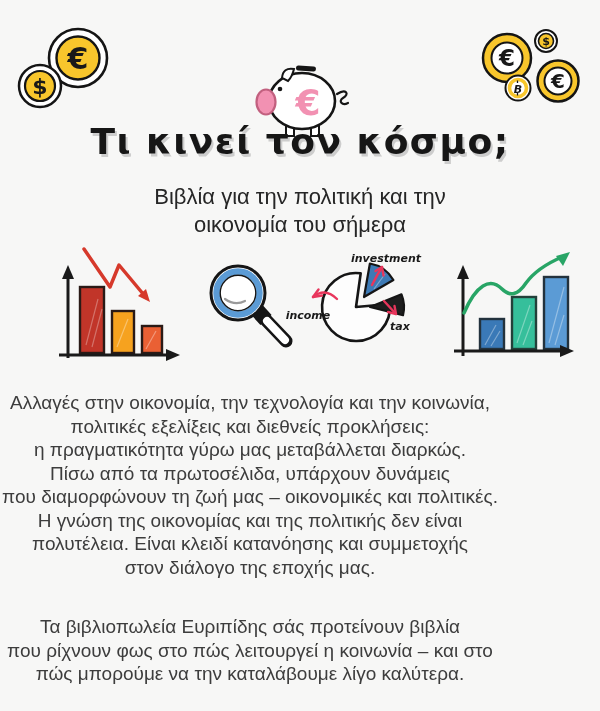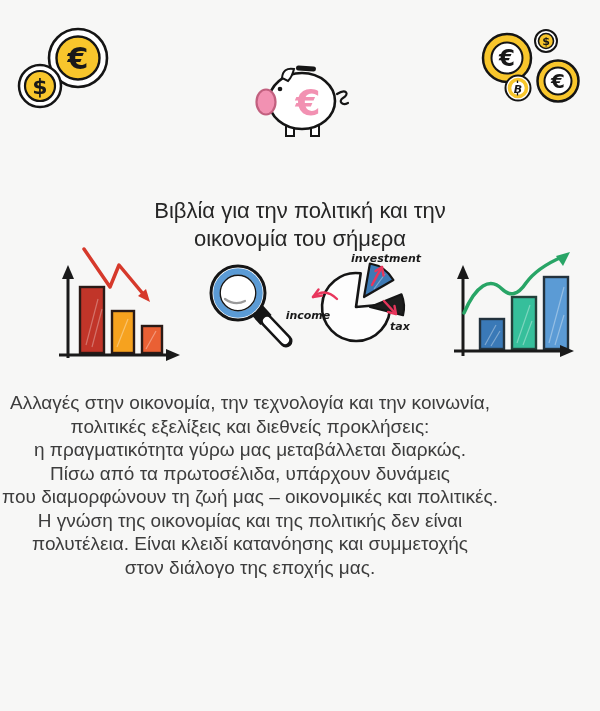--- a/index.html
+++ b/index.html
@@ -24,21 +24,20 @@
     text-shadow: 2px 3px 0 rgba(110,110,110,0.30);
   }
   .page-subtitle {
     top: 183px; left: 0; width: 600px;
     text-align: center;
     font-size: 22px;
     line-height: 28px;
     font-weight: 400;
     color: #262626;
     white-space: pre-line;
-    margin-top: 14px;
   }
   .body-text {
     left: 0; width: 500px;
     text-align: center;
     font-size: 19px;
     line-height: 23.5px;
     color: #3d3d3d;
     white-space: pre-line;
   }
   .para-intro { top: 391px; }
@@ -110,20 +109,21 @@
       <line x1="43.5" y1="56.5" x2="43.5" y2="59" stroke="#151515" stroke-width="1.3"></line>
       <line x1="43.5" y1="69" x2="43.5" y2="71.5" stroke="#151515" stroke-width="1.3"></line>
     </g>
     <g>
       <circle cx="84" cy="57" r="20.5" fill="#f8c62c" stroke="#151515" stroke-width="2.5"></circle>
       <circle cx="84" cy="57" r="13.5" fill="#ffffff" stroke="#151515" stroke-width="2"></circle>
       <text class="coin-glyph" x="84" y="64" font-size="20" text-anchor="middle">€</text>
     </g>
   </svg>
 
+  <div class="abs page-title">Τι κινεί τον κόσμο;</div>
   <div class="abs page-subtitle">Βιβλία για την πολιτική και την
 οικονομία του σήμερα</div>
 
   <svg class="abs" style="left:46px; top:241px;" width="140" height="128" viewBox="0 0 140 128">
     <rect x="34" y="46" width="24" height="66" fill="#c13529" stroke="#2a1a16" stroke-width="2.4"></rect>
     <path d="M 40 104 L 52 58 M 46 106 L 56 68" stroke="#ffffff" stroke-width="1.2" opacity="0.3" fill="none"></path>
     <rect x="66" y="70" width="22" height="42" fill="#f6a21f" stroke="#2a1a16" stroke-width="2.4"></rect>
     <path d="M 71 106 L 82 78" stroke="#ffffff" stroke-width="1.2" opacity="0.35" fill="none"></path>
     <rect x="96" y="85" width="20" height="27" fill="#ea6034" stroke="#2a1a16" stroke-width="2.4"></rect>
     <path d="M 100 108 L 110 90" stroke="#ffffff" stroke-width="1.2" opacity="0.35" fill="none"></path>
@@ -179,14 +179,17 @@
   </svg>
 
   <div class="abs body-text para-intro">Αλλαγές στην οικονομία, την τεχνολογία και την κοινωνία,
 πολιτικές εξελίξεις και διεθνείς προκλήσεις:
 η πραγματικότητα γύρω μας μεταβάλλεται διαρκώς.
 Πίσω από τα πρωτοσέλιδα, υπάρχουν δυνάμεις
 που διαμορφώνουν τη ζωή μας – οικονομικές και πολιτικές.
 Η γνώση της οικονομίας και της πολιτικής δεν είναι
 πολυτέλεια. Είναι κλειδί κατανόησης και συμμετοχής
 στον διάλογο της εποχής μας.</div>
+  <div class="abs body-text para-promo">Τα βιβλιοπωλεία Ευριπίδης σάς προτείνουν βιβλία
+που ρίχνουν φως στο πώς λειτουργεί η κοινωνία – και στο
+πώς μπορούμε να την καταλάβουμε λίγο καλύτερα.</div>
 
 </div>
 
 </body></html>

